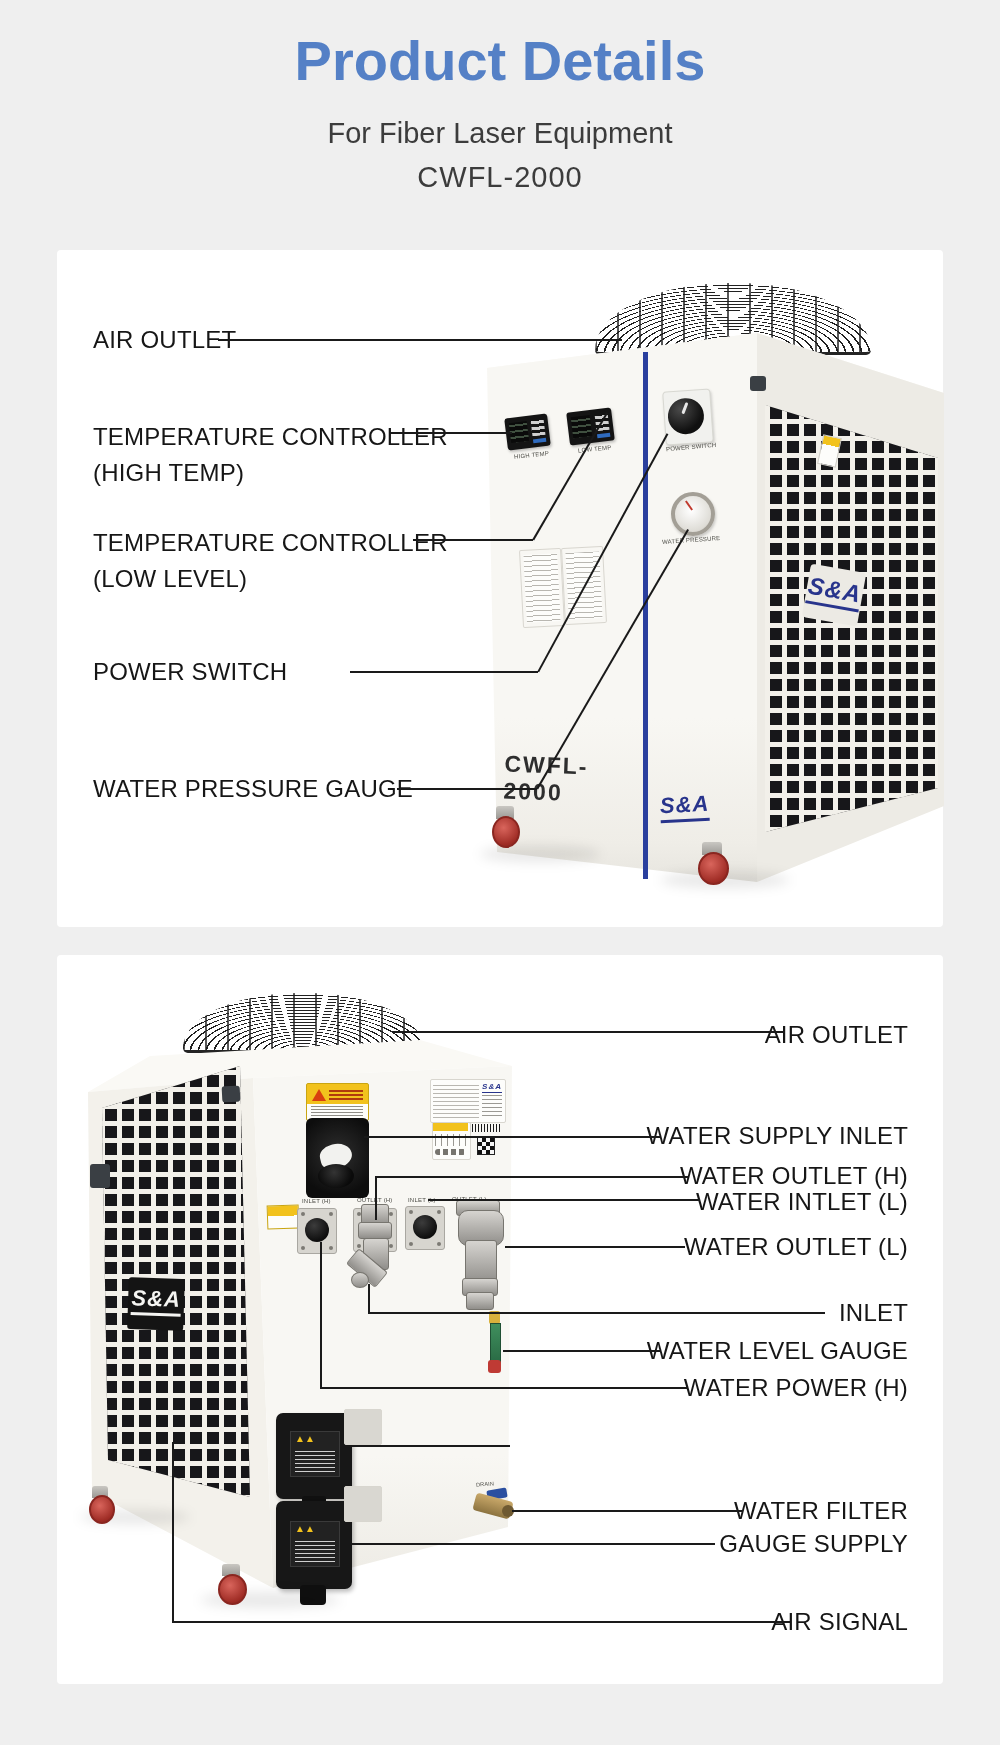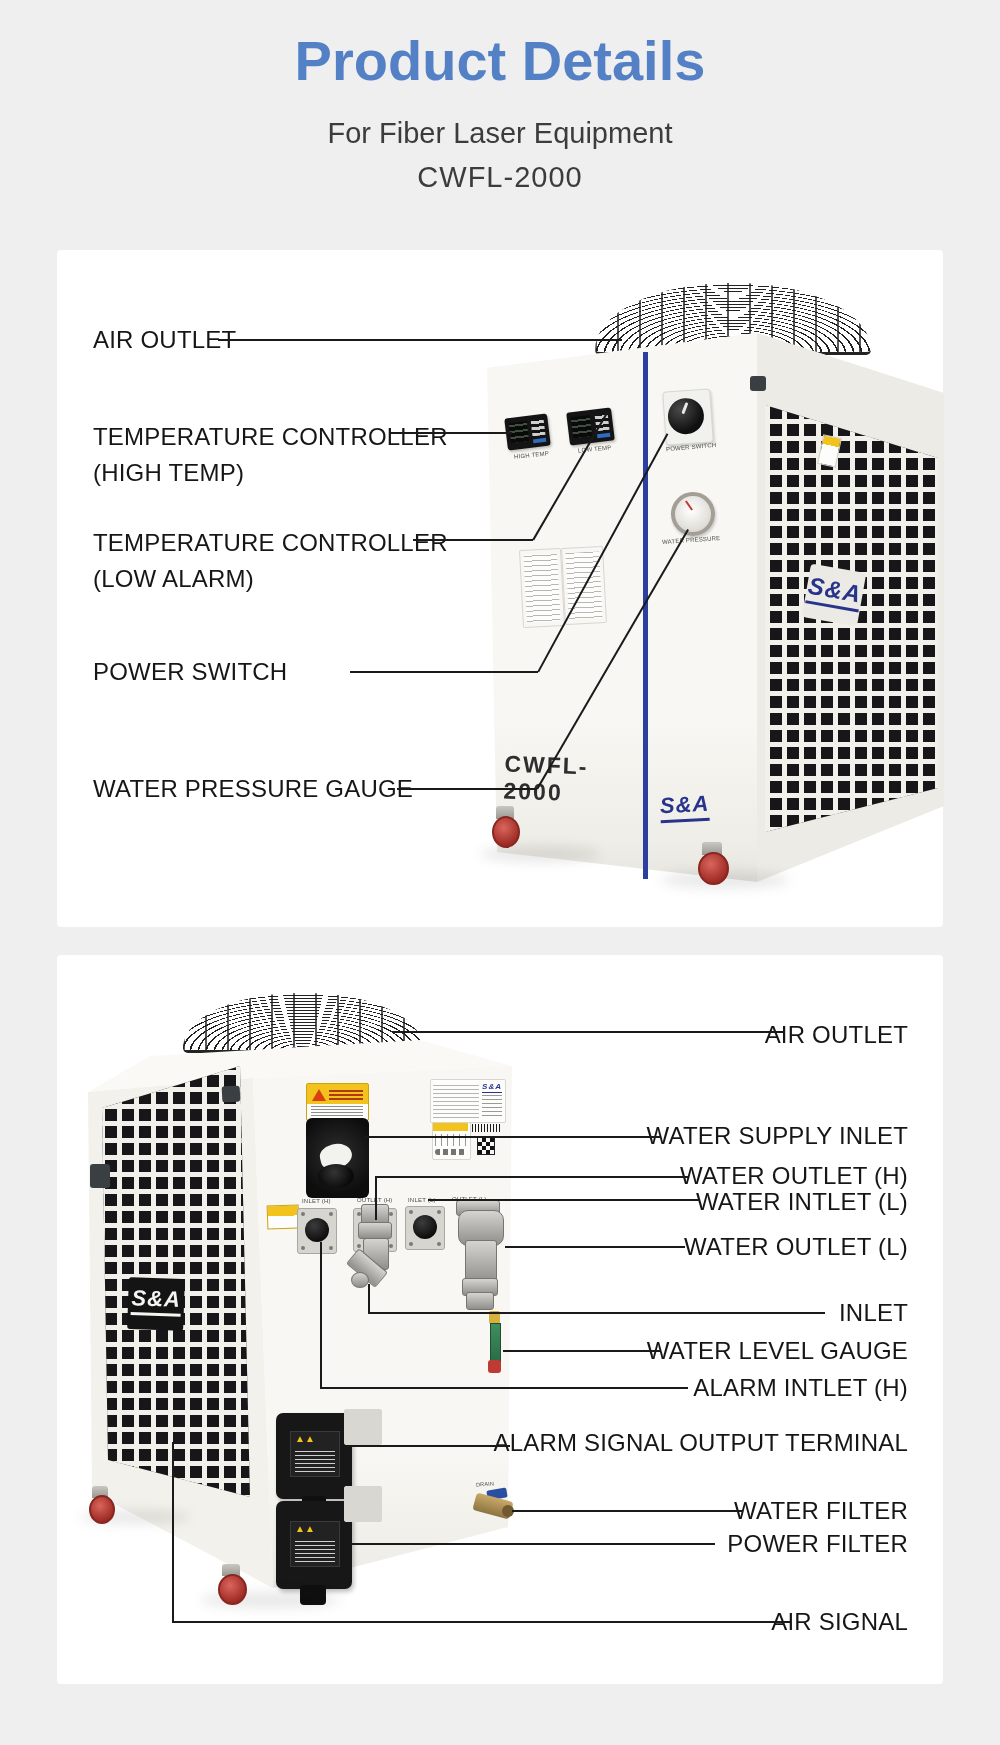--- a/index.html
+++ b/index.html
@@ -112,21 +112,21 @@
     <div class="wheel" style="left:698px;top:852px;width:27px;height:29px;"></div>
   </div>
 
   <div class="lblL" style="top:322px;">AIR OUTLET</div>
   <div class="lblL" style="top:419px;">
     <span>TEMPERATURE CONTROLLER</span><br>
     <span>(HIGH TEMP)</span>
   </div>
   <div class="lblL" style="top:525px;">
     <span>TEMPERATURE CONTROLLER</span><br>
-    <span>(LOW ALARM)</span>
+    <span>(LOW LEVEL)</span>
   </div>
   <div class="lblL" style="top:654px;">POWER SWITCH</div>
   <div class="lblL" style="top:771px;">WATER PRESSURE GAUGE</div>
 
   <div class="ln" style="left:218px;top:339px;width:404px;"></div>
   <div class="ln" style="left:390px;top:432px;width:122px;"></div>
   <div class="ln" style="left:413px;top:539px;width:120px;"></div>
   <div class="lnd" style="left:533px;top:539px;width:147px;transform:rotate(-59.8deg);"></div>
   <div class="ln" style="left:350px;top:671px;width:188px;"></div>
   <div class="lnd" style="left:538px;top:671px;width:271px;transform:rotate(-61.5deg);"></div>
@@ -243,24 +243,23 @@
     <div class="wheel" style="left:218px;top:1574px;width:25px;height:27px;"></div>
   </div>
 
   <div class="lblR" style="top:1020px;">AIR OUTLET</div>
   <div class="lblR" style="top:1121px;">WATER SUPPLY INLET</div>
   <div class="lblR" style="top:1161px;margin-left:37px;">WATER OUTLET (H)</div>
   <div class="lblR" style="top:1187px;">WATER INTLET (L)</div>
   <div class="lblR" style="top:1232px;text-align:right;">WATER OUTLET (L)</div>
   <div class="lblR" style="top:1298px;">INLET</div>
   <div class="lblR" style="top:1336px;">WATER LEVEL GAUGE</div>
-  <div class="lblR" style="top:1373px;">ALARM INTLET (H)</div>
-  <div class="lblR" style="top:1428px;">ALARM SIGNAL OUTPUT TERMINAL</div>
+  <div class="lblR" style="top:1373px;">WATER POWER (H)</div>
   <div class="lblR" style="top:1496px;">WATER FILTER</div>
-  <div class="lblR" style="top:1529px;">POWER FILTER</div>
+  <div class="lblR" style="top:1529px;">GAUGE SUPPLY</div>
   <div class="lblR" style="top:1607px;">AIR SIGNAL</div>
 
   <div class="ln" style="left:392px;top:1031px;width:393px;"></div>
   <div class="ln" style="left:364px;top:1136px;width:296px;"></div>
   <div class="lnv" style="left:375px;top:1176px;height:44px;"></div>
   <div class="ln" style="left:375px;top:1176px;width:313px;"></div>
   <div class="ln" style="left:428px;top:1199px;width:272px;"></div>
   <div class="ln" style="left:505px;top:1246px;width:180px;"></div>
   <div class="lnv" style="left:368px;top:1284px;height:29px;"></div>
   <div class="ln" style="left:368px;top:1312px;width:457px;"></div>

